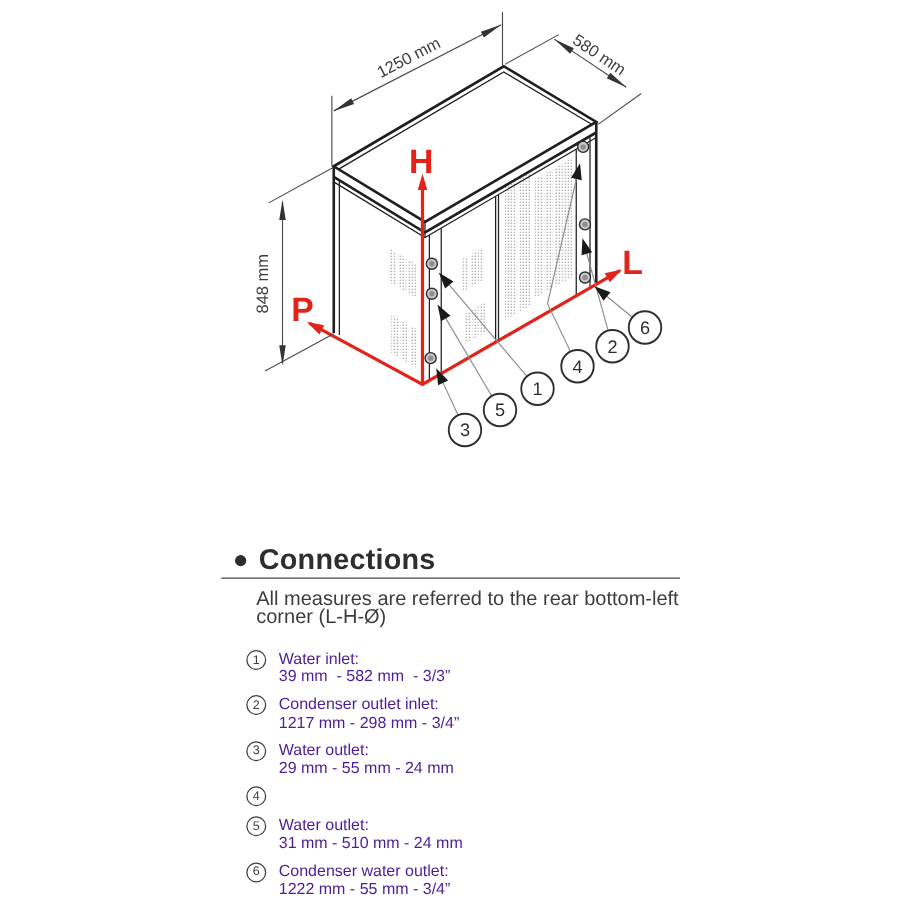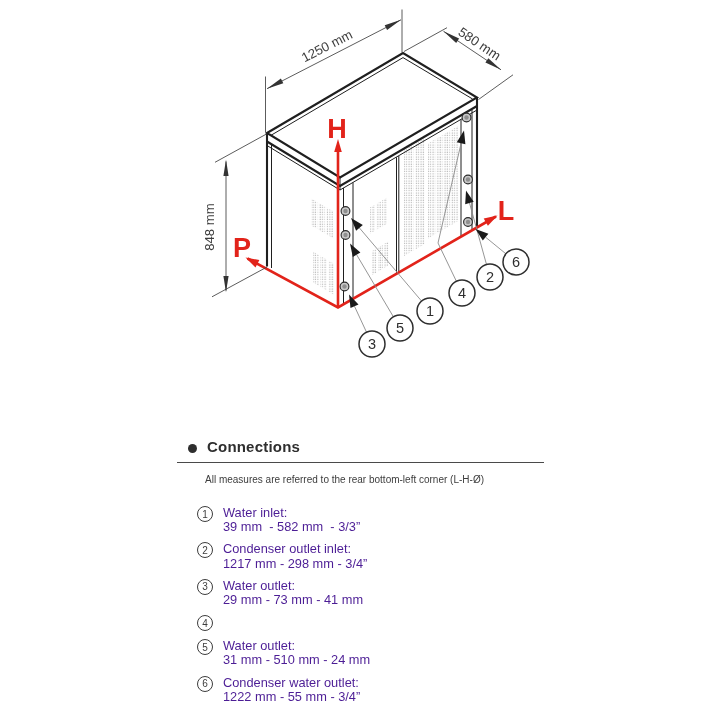--- a/index.html
+++ b/index.html
@@ -7,23 +7,23 @@
   .canvas{position:relative;width:720px;height:720px;background:#fff;overflow:hidden;}
   .drawing{position:absolute;left:0;top:0;}
   svg text{font-family:"Liberation Sans",sans-serif;}
   .dimtxt{font-size:13.2px;fill:#3d3d3d;}
   .axistxt{font-size:27px;font-weight:bold;}
   .marktxt{font-size:14.5px;fill:#2e2e2e;}
   
   .connections{position:absolute;left:177px;top:436px;width:370px;}
   .sec-head{display:flex;align-items:center;}
   .bullet{width:9px;height:9px;border-radius:50%;background:#2e2e2e;margin:2px 10px 0 11px;flex:0 0 auto;}
-  .sec-title{font-size:15px;font-weight:600;color:#2e2e2e;letter-spacing:.2px;line-height:22px;margin:0;}
+  .sec-title{font-size:23px;font-weight:600;color:#2e2e2e;letter-spacing:.2px;line-height:22px;margin:0;}
   .divider{border:none;border-top:1.2px solid #4a4a4a;margin:4px 0 0 0;width:367px;}
-  .note{font-size:10px;color:#3d3d3d;margin:10px 0 0 28px;line-height:14px;}
+  .note{font-size:16px;color:#3d3d3d;margin:10px 0 0 28px;line-height:14px;}
   .conn-list{margin:19px 0 0 20px;}
   .conn-item{display:flex;align-items:flex-start;margin-bottom:8px;}
   .num-badge{flex:0 0 auto;width:14px;height:14px;border:1.2px solid #3d3d3d;border-radius:50%;
     display:flex;align-items:center;justify-content:center;font-size:10px;color:#3d3d3d;margin:0 10px 0 0;}
   .conn-text{font-size:12.8px;line-height:14.2px;color:#4c1d95;}
   .conn-text .val{white-space:pre-wrap;}
 </style>
 </head>
 <body>
 
@@ -218,21 +218,21 @@
         <span class="num-badge">2</span>
         <div class="conn-text">
           <div>Condenser outlet inlet:</div>
           <div class="val">1217 mm - 298 mm - 3/4”</div>
         </div>
       </div>
       <div class="conn-item">
         <span class="num-badge">3</span>
         <div class="conn-text">
           <div>Water outlet:</div>
-          <div class="val">29 mm - 73 mm - 41 mm</div>
+          <div class="val">29 mm - 55 mm - 24 mm</div>
         </div>
       </div>
       <div class="conn-item">
         <span class="num-badge">4</span>
       </div>
       <div class="conn-item">
         <span class="num-badge">5</span>
         <div class="conn-text">
           <div>Water outlet:</div>
           <div class="val">31 mm - 510 mm - 24 mm</div>

